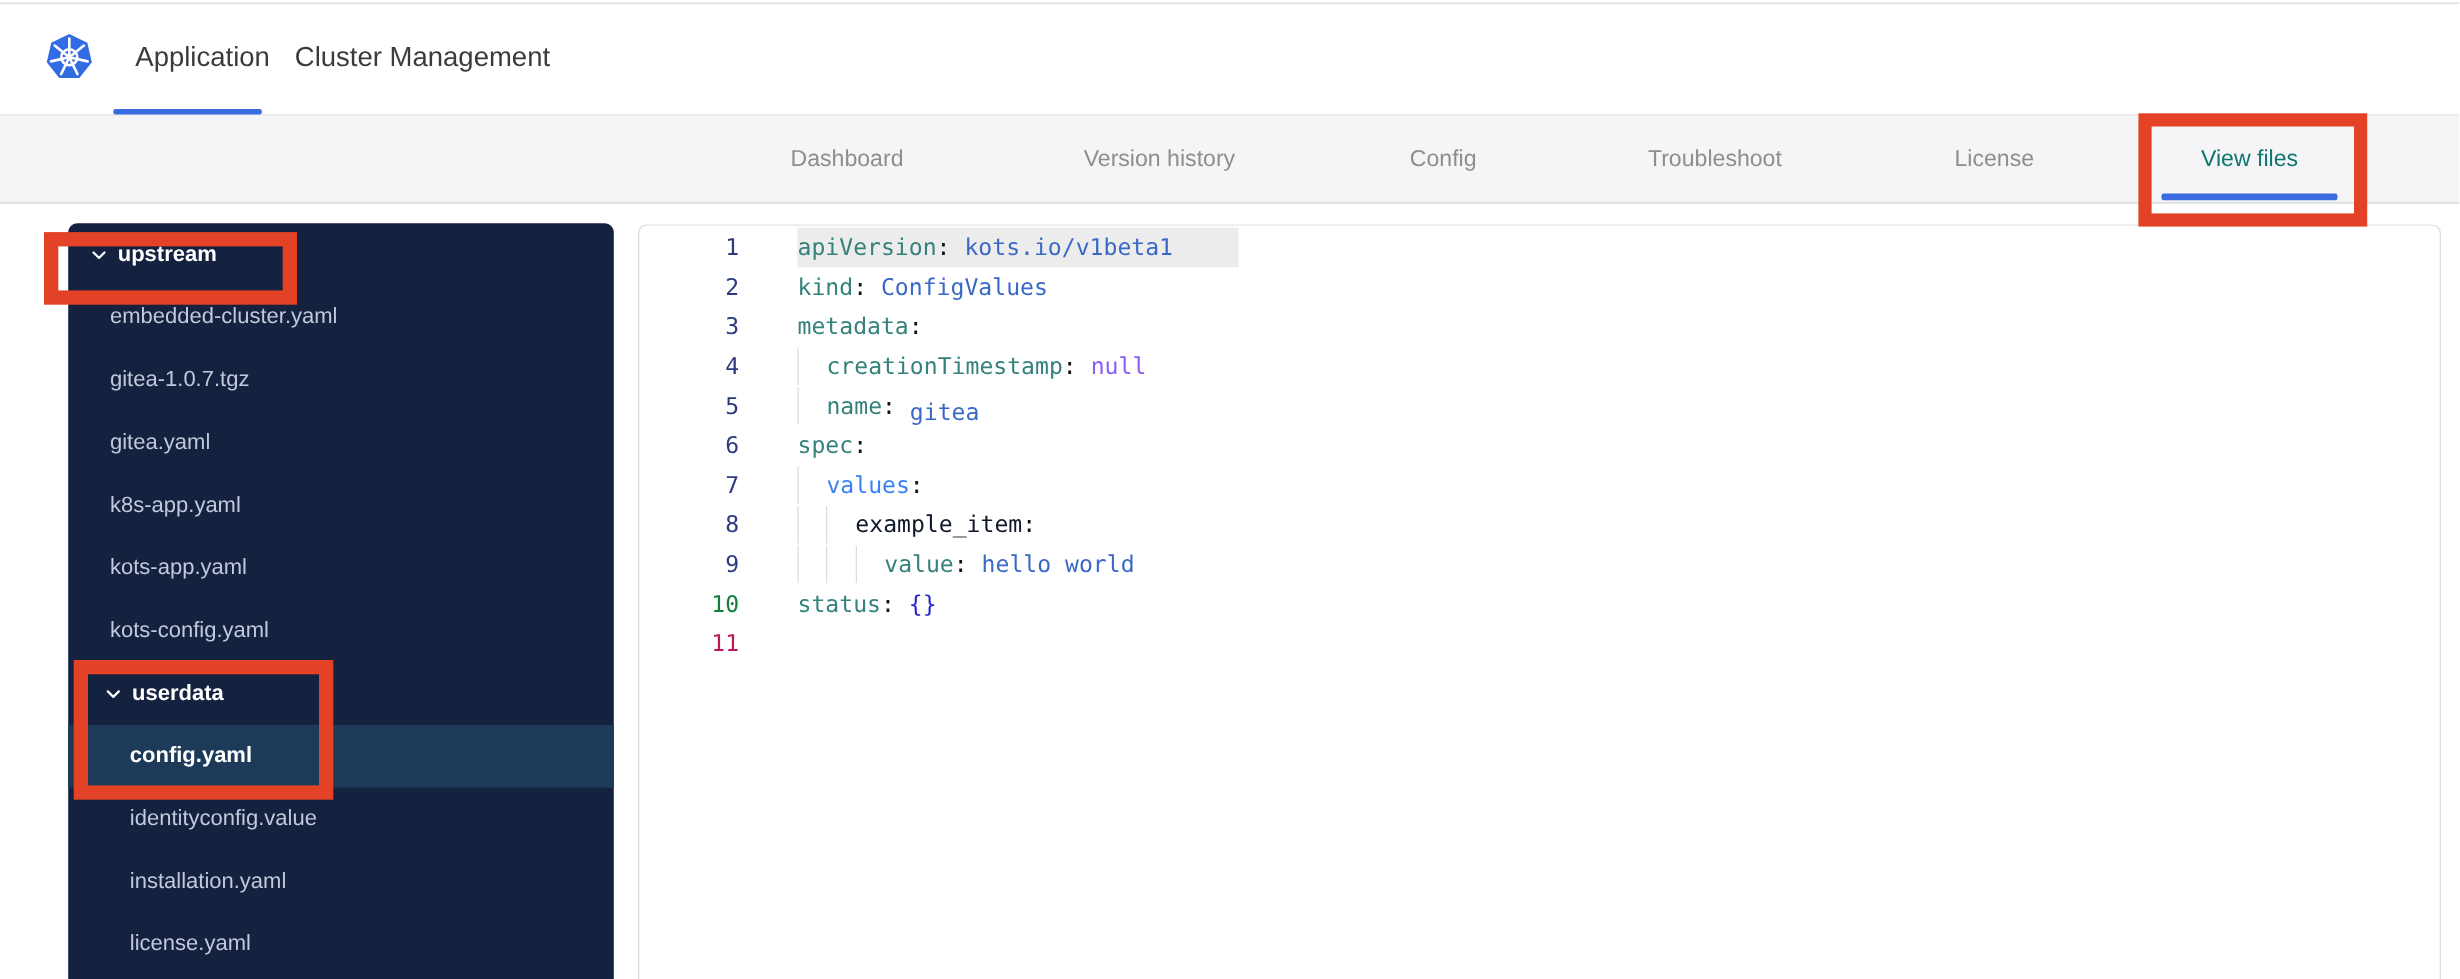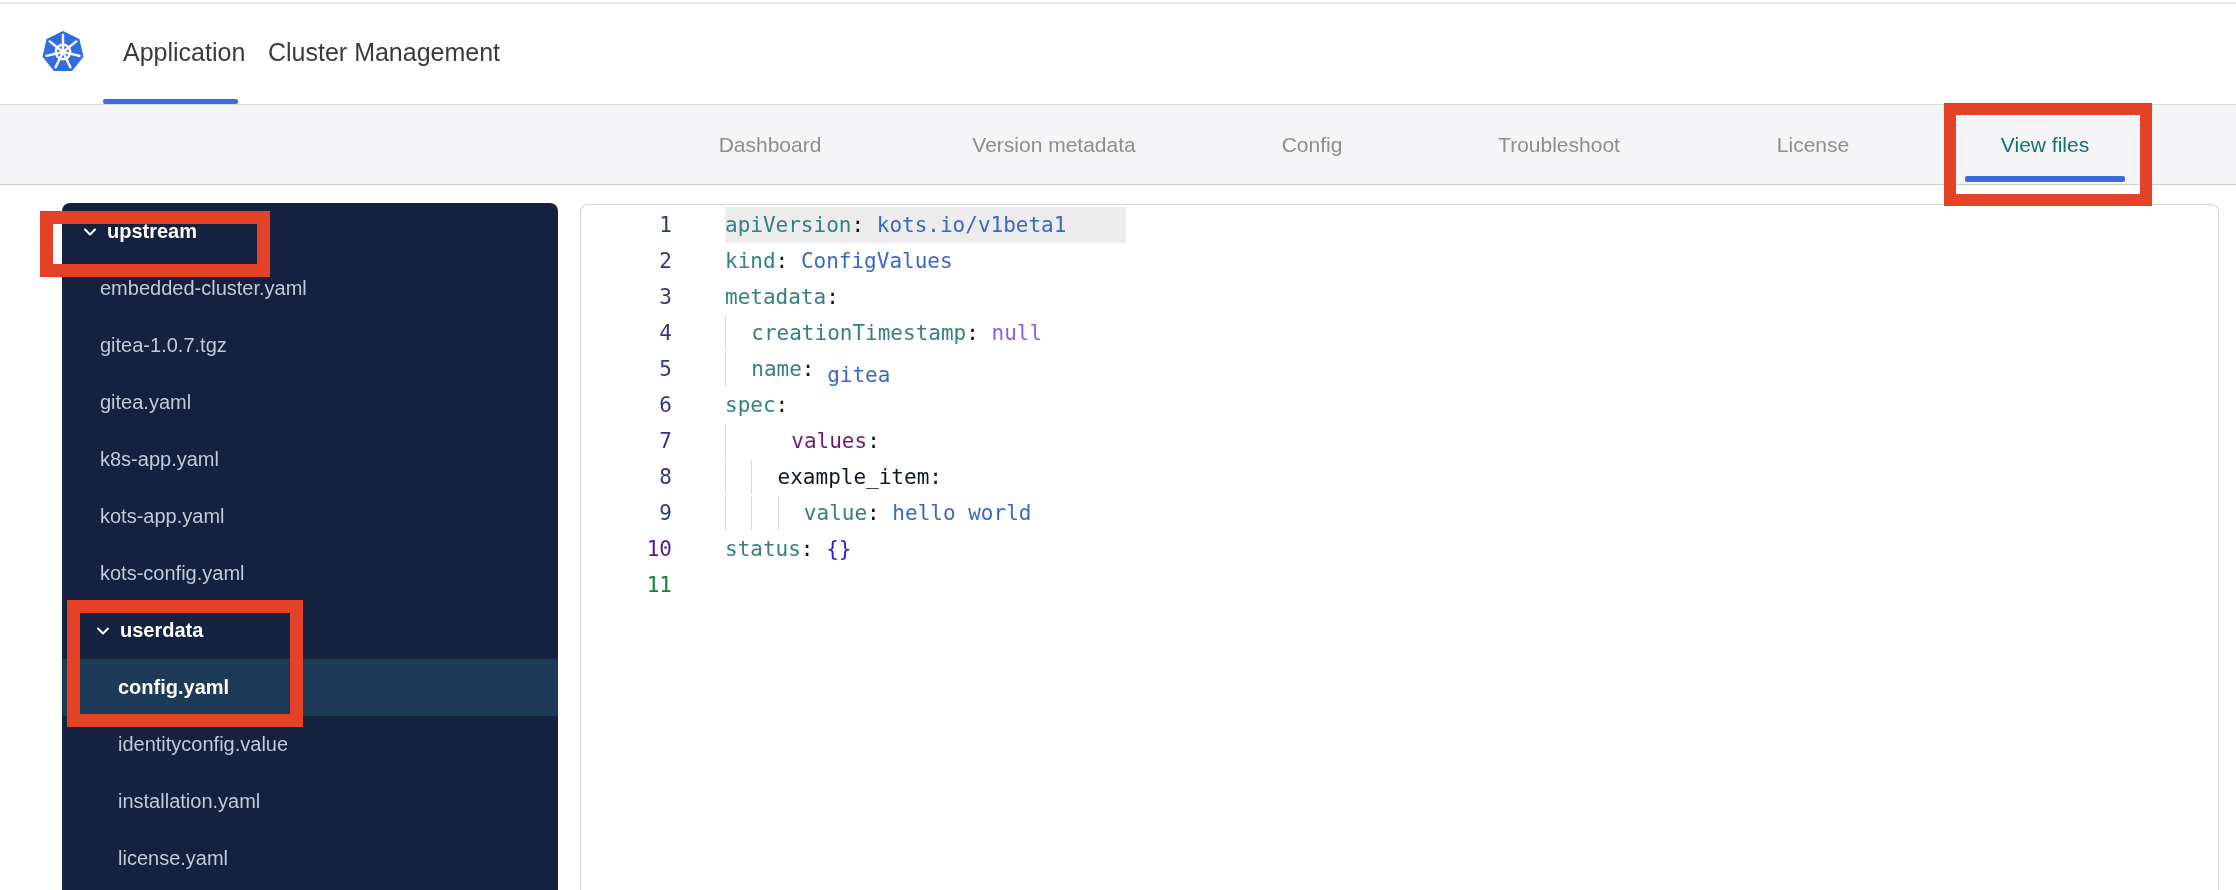--- a/index.html
+++ b/index.html
@@ -64,21 +64,21 @@
       <circle cx="23" cy="23" r="2.4" fill="#ffffff"></circle>
     </svg>
   </div>
   <div class="hdr-tab t0">Application</div>
   <div class="hdr-tab t1">Cluster Management</div>
   <div class="hdr-underline"></div>
 </div>
 
 <div class="subnav" id="subnav">
     <div class="tab" style="left: 770px;">Dashboard</div>
-    <div class="tab" style="left: 1054px;">Version metadata</div>
+    <div class="tab" style="left: 1054px;">Version history</div>
     <div class="tab" style="left: 1312px;">Config</div>
     <div class="tab" style="left: 1559px;">Troubleshoot</div>
     <div class="tab" style="left: 1813px;">License</div>
     <div class="tab active" style="left: 2045px;">View files</div>
   </div>
 <div class="vf-underline"></div>
 
 <div class="sidebar" id="filetree" style="background: rgb(20, 33, 63);">
     <div class="tree-row folder">
       <svg class="chev" viewBox="0 0 16 16">
@@ -124,22 +124,22 @@
     </div>
   </div>
 
 <div class="editor" id="editor">
     <div class="code-line"><span class="ln" style="color: rgb(46, 58, 128);">1</span><span class="content hl" style="background: rgb(236, 236, 236);"><span style="color: rgb(53, 130, 124);">apiVersion</span><span style="color: rgb(18, 18, 18);">: </span><span style="color: rgb(58, 104, 199);">kots.io/v1beta1</span></span></div>
     <div class="code-line"><span class="ln" style="color: rgb(46, 58, 128);">2</span><span class="content"><span style="color: rgb(53, 130, 124);">kind</span><span style="color: rgb(18, 18, 18);">: </span><span style="color: rgb(58, 104, 199);">ConfigValues</span></span></div>
     <div class="code-line"><span class="ln" style="color: rgb(46, 58, 128);">3</span><span class="content"><span style="color: rgb(53, 130, 124);">metadata</span><span style="color: rgb(18, 18, 18);">:</span></span></div>
     <div class="code-line"><span class="ln" style="color: rgb(46, 58, 128);">4</span><span class="content"><span class="guide" style="border-left: 1px solid rgb(216, 216, 216);"></span><span style="color: rgb(53, 130, 124);">creationTimestamp</span><span style="color: rgb(18, 18, 18);">: </span><span style="color: #8b5cf6;">null</span></span></div>
     <div class="code-line"><span class="ln" style="color: rgb(46, 58, 128);">5</span><span class="content"><span class="guide" style="border-left: 1px solid rgb(216, 216, 216);"></span><span style="color: rgb(53, 130, 124);">name</span><span style="color: rgb(18, 18, 18);">: </span><span style="color: rgb(58, 104, 199); margin-top: 12px;">gitea</span></span></div>
     <div class="code-line"><span class="ln" style="color: rgb(46, 58, 128);">6</span><span class="content"><span style="color: rgb(53, 130, 124);">spec</span><span style="color: rgb(18, 18, 18);">:</span></span></div>
-    <div class="code-line"><span class="ln" style="color: rgb(46, 58, 128);">7</span><span class="content"><span class="guide" style="border-left: 1px solid rgb(216, 216, 216);"></span><span style="color: #701a75; margin-left: 40px;">values</span><span style="color: rgb(18, 18, 18);">:</span></span></div>
+    <div class="code-line"><span class="ln" style="color: rgb(46, 58, 128);">7</span><span class="content"><span class="guide" style="border-left: 1px solid rgb(216, 216, 216);"></span><span style="color: #3b82f6;">values</span><span style="color: rgb(18, 18, 18);">:</span></span></div>
     <div class="code-line"><span class="ln" style="color: rgb(46, 58, 128);">8</span><span class="content"><span class="guide" style="border-left: 1px solid rgb(216, 216, 216);"></span><span class="guide" style="border-left: 1px solid rgb(216, 216, 216);"></span><span style="color: #0f172a;">example_item</span><span style="color: rgb(18, 18, 18);">:</span></span></div>
     <div class="code-line"><span class="ln" style="color: rgb(46, 58, 128);">9</span><span class="content"><span class="guide" style="border-left: 1px solid rgb(216, 216, 216);"></span><span class="guide" style="border-left: 1px solid rgb(216, 216, 216);"></span><span class="guide" style="border-left: 1px solid rgb(216, 216, 216);"></span><span style="color: rgb(53, 130, 124);">value</span><span style="color: rgb(18, 18, 18);">: </span><span style="color: rgb(58, 104, 199);">hello world</span></span></div>
-    <div class="code-line"><span class="ln" style="color: #4c1d95;">10</span><span class="content"><span style="color: rgb(53, 130, 124);">status</span><span style="color: rgb(18, 18, 18);">: </span><span style="color: rgb(36, 36, 210);">{}</span></span></div>
-    <div class="code-line"><span class="ln" style="color: #15803d;">11</span><span class="content"></span></div>
+    <div class="code-line"><span class="ln" style="color: #15803d;">10</span><span class="content"><span style="color: rgb(53, 130, 124);">status</span><span style="color: rgb(18, 18, 18);">: </span><span style="color: rgb(36, 36, 210);">{}</span></span></div>
+    <div class="code-line"><span class="ln" style="color: #be185d;">11</span><span class="content"></span></div>
   </div>
 
 <div class="anno b1" style="border-style: solid; border-color: rgb(227, 66, 39);"></div>
 <div class="anno b2" style="border-style: solid; border-color: rgb(227, 66, 39);"></div>
 <div class="anno b3" style="border-style: solid; border-color: rgb(227, 66, 39);"></div>
 
 </body></html>

